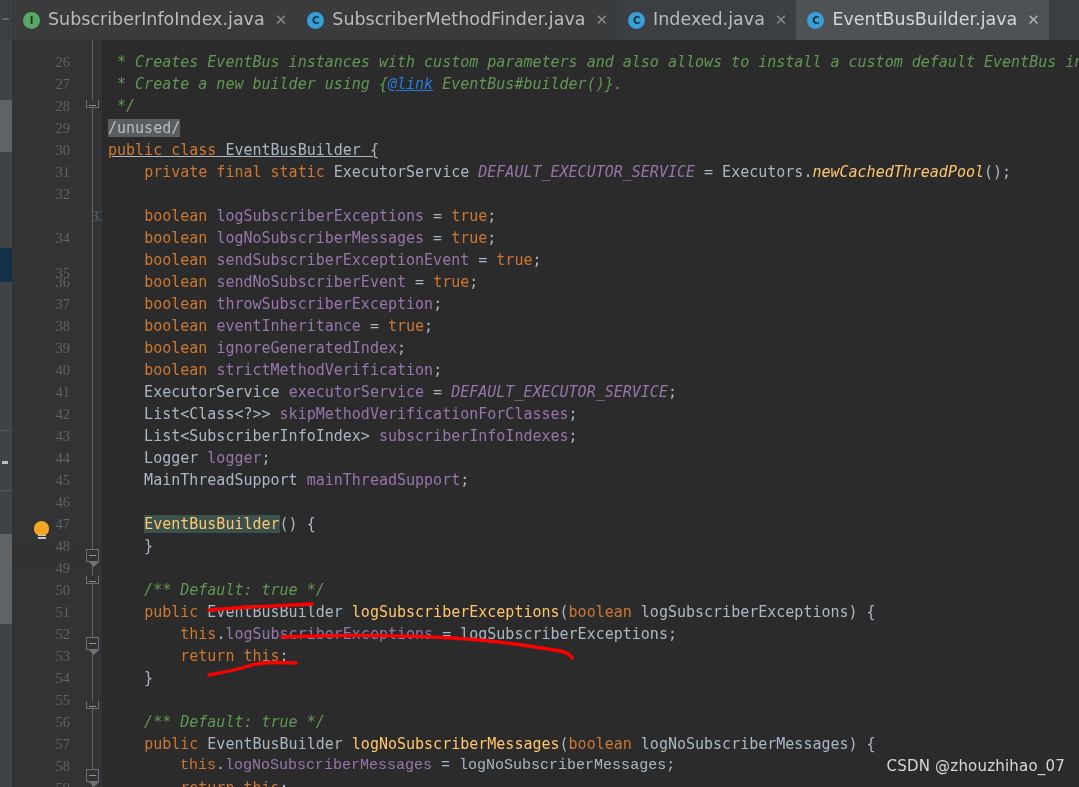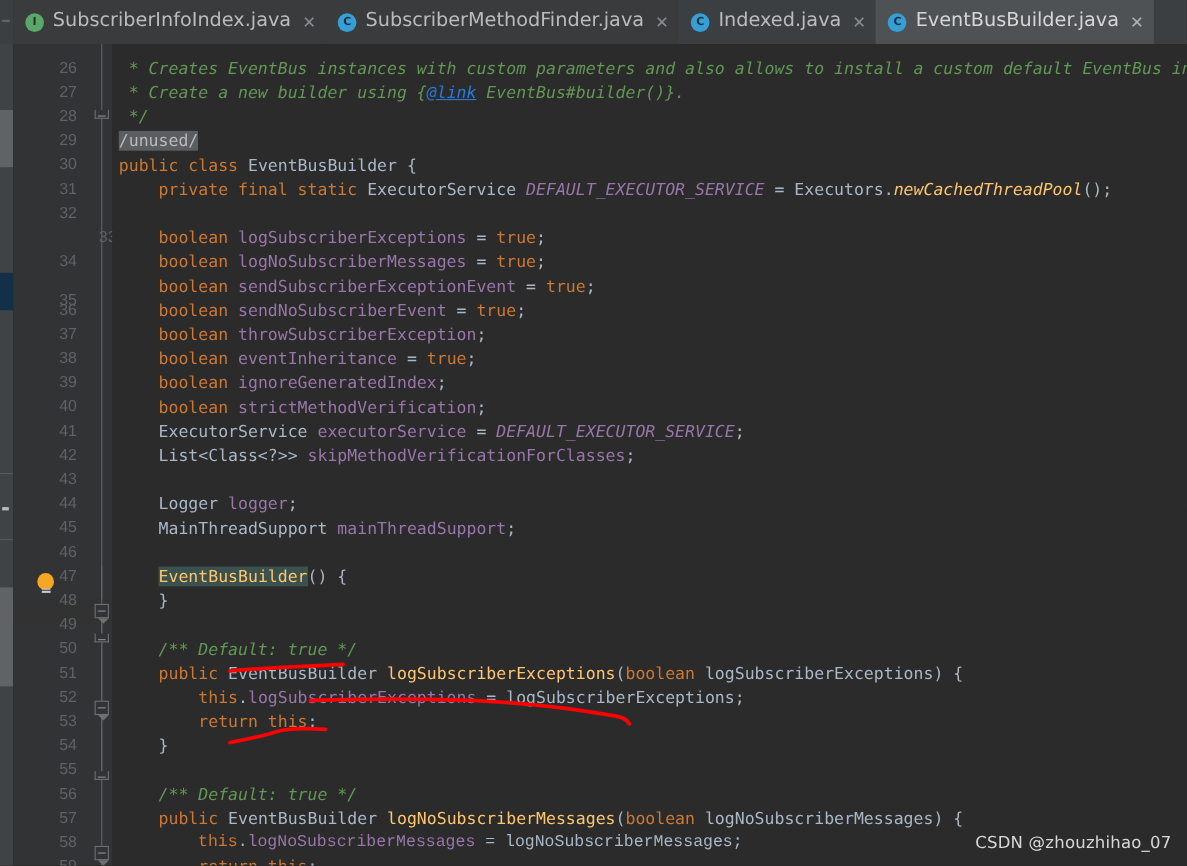--- a/index.html
+++ b/index.html
@@ -142,21 +142,21 @@
     left: 90px; top: 0;
     right: 0; height: 747px;
     background: #2b2b2b;
   }
   .lineno {
     position: absolute;
     width: 58px;
     text-align: right;
     height: 22px;
     line-height: 22px;
-    font-family: Liberation Sans, sans-serif;
+    font-family: Liberation Serif, serif;
     font-size: 14.5px;
     color: #606366;
   }
   .code {
     position: absolute;
     left: 6px;
     height: 22px;
     line-height: 22px;
     white-space: pre;
     font-family: "DejaVu Sans Mono", monospace;
@@ -368,21 +368,21 @@
     <div class="code-area">
 
       <div class="code" style="top:11px;"><span class="cmt"> * Creates EventBus instances with custom parameters and also allows to install a custom default EventBus instance.</span></div>
 
       <div class="code" style="top:33px;"><span class="cmt"> * Create a new builder using {</span><span class="cmtl">@link</span><span class="cmt"> EventBus#builder()}.</span></div>
 
       <div class="code" style="top:55px;"><span class="cmt"> */</span></div>
 
       <div class="code" style="top:77px;"><span class="inlay">/unused/</span></div>
 
-      <div class="code" style="top:99px;"><span class="kw">public class</span><span class="typ"> EventBusBuilder </span><span class="pun">{</span></div>
+      <div class="code" style="top:99px;text-decoration:underline;"><span class="kw">public class</span><span class="typ"> EventBusBuilder </span><span class="pun">{</span></div>
 
       <div class="code" style="top:121px;"><span class="typ">    </span><span class="kw">private final static</span><span class="typ"> ExecutorService </span><span class="sfld">DEFAULT_EXECUTOR_SERVICE</span><span class="typ"> = Executors.</span><span class="mth" style="font-style:italic">newCachedThreadPool</span><span class="pun">();</span></div>
 
       <div class="code" style="top:143px;"></div>
 
       <div class="code" style="top:165px;"><span class="typ">    </span><span class="kw">boolean</span><span class="typ"> </span><span class="fld">logSubscriberExceptions</span><span class="typ"> = </span><span class="kw">true</span><span class="pun">;</span></div>
 
       <div class="code" style="top:209px;"><span class="typ">    </span><span class="kw">boolean</span><span class="typ"> </span><span class="fld">sendSubscriberExceptionEvent</span><span class="typ"> = </span><span class="kw">true</span><span class="pun">;</span></div>
 
       <div class="code" style="top:187px;"><span class="typ">    </span><span class="kw">boolean</span><span class="typ"> </span><span class="fld">logNoSubscriberMessages</span><span class="typ"> = </span><span class="kw">true</span><span class="pun">;</span></div>
@@ -394,20 +394,21 @@
       <div class="code" style="top:275px;"><span class="typ">    </span><span class="kw">boolean</span><span class="typ"> </span><span class="fld">eventInheritance</span><span class="typ"> = </span><span class="kw">true</span><span class="pun">;</span></div>
 
       <div class="code" style="top:297px;"><span class="typ">    </span><span class="kw">boolean</span><span class="typ"> </span><span class="fld">ignoreGeneratedIndex</span><span class="pun">;</span></div>
 
       <div class="code" style="top:341px;"><span class="typ">    ExecutorService </span><span class="fld">executorService</span><span class="typ"> = </span><span class="sfld">DEFAULT_EXECUTOR_SERVICE</span><span class="pun">;</span></div>
 
       <div class="code" style="top:319px;"><span class="typ">    </span><span class="kw">boolean</span><span class="typ"> </span><span class="fld">strictMethodVerification</span><span class="pun">;</span></div>
 
       <div class="code" style="top:363px;"><span class="typ">    List&lt;Class&lt;?&gt;&gt; </span><span class="fld">skipMethodVerificationForClasses</span><span class="pun">;</span></div>
 
+      <div class="code" style="top:385px;"><span class="typ">    List&lt;SubscriberInfoIndex&gt; </span><span class="fld">subscriberInfoIndexes</span><span class="pun">;</span></div>
 
       <div class="code" style="top:407px;"><span class="typ">    Logger </span><span class="fld">logger</span><span class="pun">;</span></div>
 
       <div class="code" style="top:429px;"><span class="typ">    MainThreadSupport </span><span class="fld">mainThreadSupport</span><span class="pun">;</span></div>
 
       <div class="code" style="top:451px;"></div>
 
       <div class="code" style="top:473px;"><span class="typ">    </span><span class="mth hl-ident">EventBusBuilder</span><span class="pun">() {</span></div>
 
       <div class="code" style="top:495px;"><span class="pun">    }</span></div>

